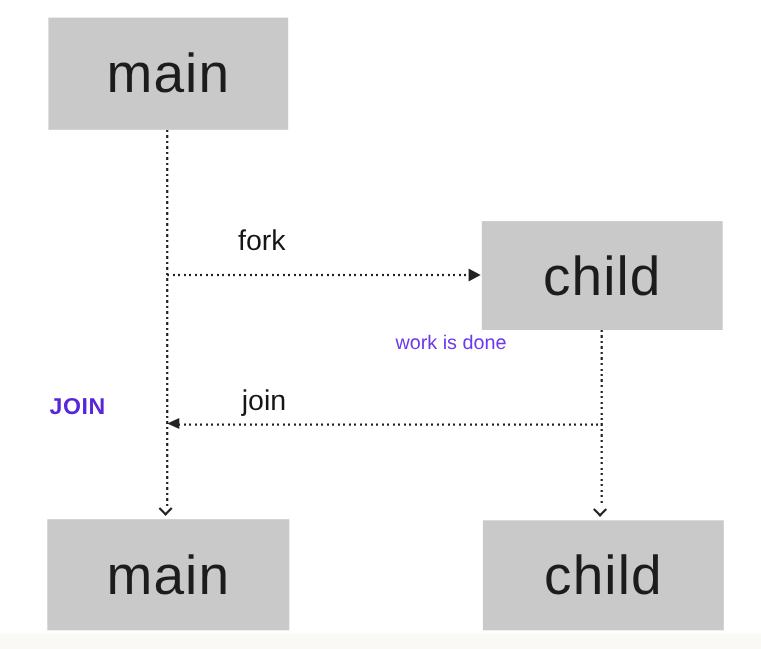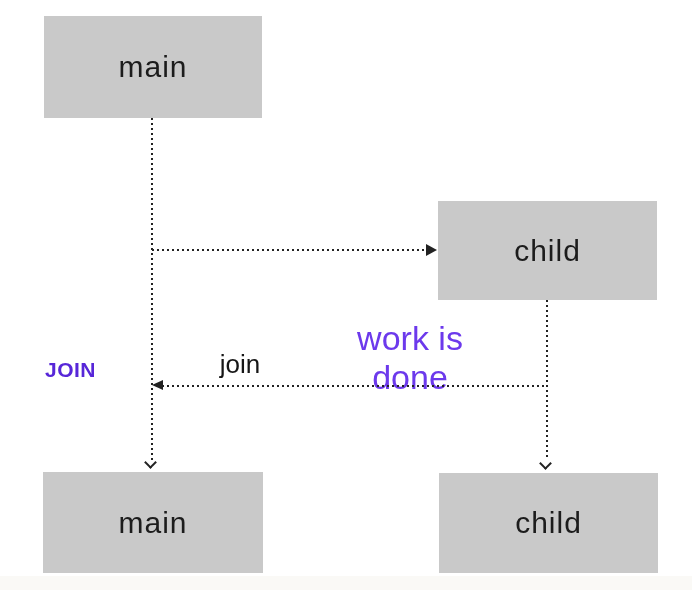--- a/index.html
+++ b/index.html
@@ -16,21 +16,21 @@
   body{
     font-family:"Liberation Sans", sans-serif;
     width:692px;height:590px;overflow:hidden;
   }
   .diagram{
     position:relative;width:692px;height:590px;background:var(--background);
   }
   .pbox{
     position:absolute;background:var(--box-fill);
     display:flex;align-items:center;justify-content:center;
-    font-size:30px;font-weight:300;color:var(--box-text);
+    font-size:50px;font-weight:300;color:var(--box-text);
     letter-spacing:1px;
   }
   .pbox.main-top{left:44px;top:16px;width:218px;height:102px;}
   .pbox.child-top{left:438px;top:201px;width:219px;height:99px;}
   .pbox.main-bottom{left:43px;top:472px;width:220px;height:101px;}
   .pbox.child-bottom{left:439px;top:473px;width:219px;height:100px;}
 
   .vline{
     position:absolute;width:2px;
     background-image:repeating-linear-gradient(to bottom, var(--line) 0 2px, transparent 2px 5px);
@@ -63,41 +63,42 @@
   .chev-down.to-main{left:146px;top:458px;}
   .chev-down.to-child{left:541px;top:459px;}
 
   .arrow-label{
     position:absolute;font-size:26px;color:#161616;text-align:center;width:100px;
   }
   .arrow-label.fork{left:188px;top:203px;}
   .arrow-label.join{left:190px;top:349px;}
 
   .work-done{
-    position:absolute;left:320px;top:319px;width:180px;
-    font-size:34px;color:var(--work-done);text-align:center;
+    position:absolute;left:320px;top:301px;width:180px;
+    font-size:18px;color:var(--work-done);text-align:center;
   }
   .join-point{
     position:absolute;left:45px;top:351px;
     font-size:21px;font-weight:700;color:var(--join-point);
     line-height:37px;letter-spacing:0.5px;
   }
   .bottom-strip{
     position:absolute;left:0;top:576px;width:692px;height:14px;background:var(--strip);
   }
 </style>
 </head>
 <body>
 
 <div class="diagram">
 
   <div class="pbox main-top">main</div>
 
   <div class="vline main-lifeline"></div>
 
+  <div class="arrow-label fork">fork</div>
   <div class="hline fork-line"></div>
   <div class="tri-right"></div>
 
   <div class="pbox child-top">child</div>
 
   <div class="vline child-lifeline"></div>
 
   <div class="work-done">work is done</div>
 
   <div class="arrow-label join">join</div>

